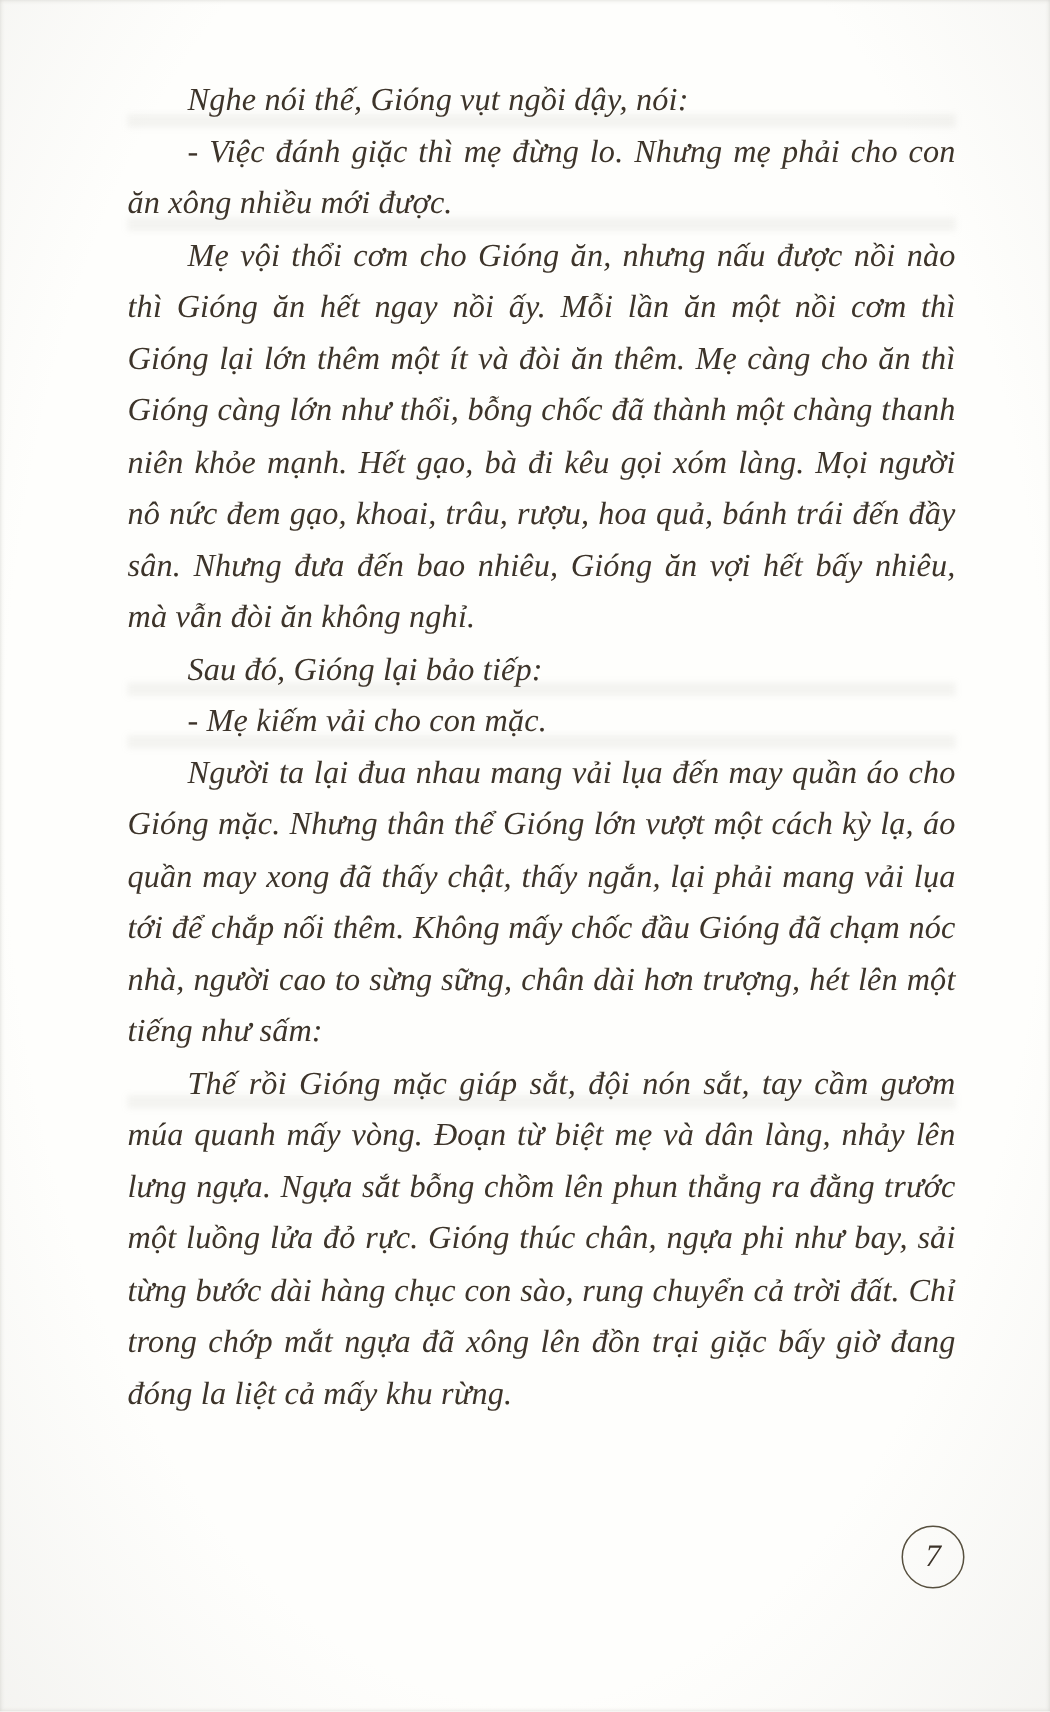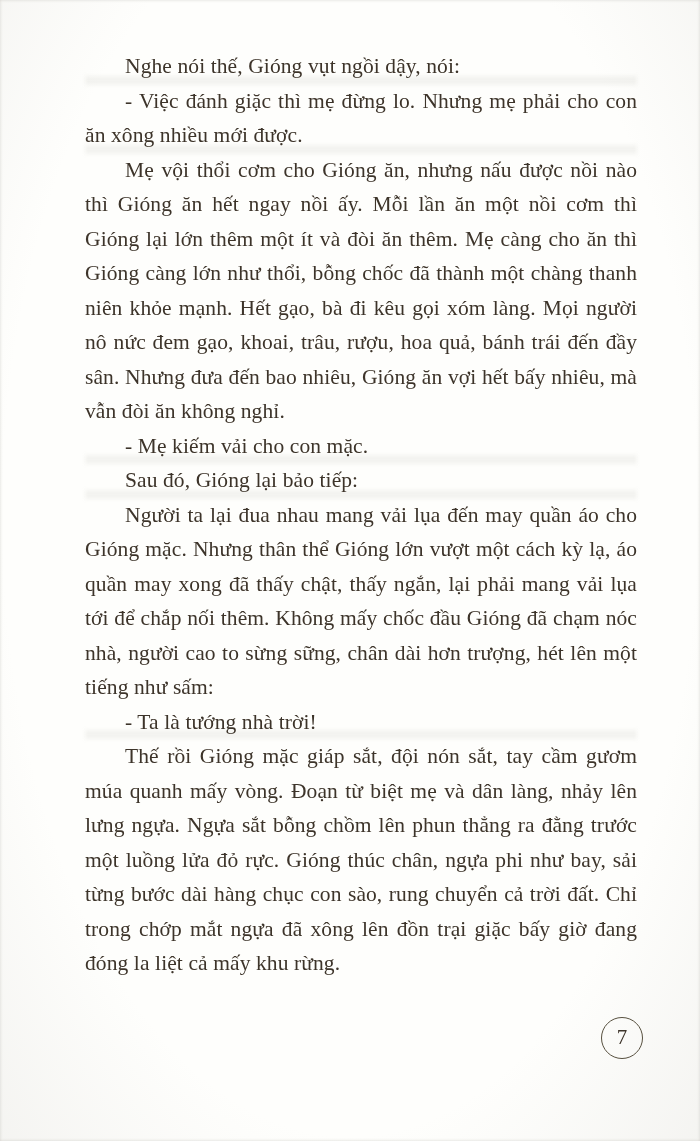--- a/index.html
+++ b/index.html
@@ -14,20 +14,21 @@
     font-family: "Liberation Serif", "DejaVu Serif", serif;
   }
   .page {
     position: relative;
     width: 700px;
     height: 1141px;
     background:
       radial-gradient(ellipse at 50% 45%, rgba(255,255,255,0) 70%, rgba(200,198,192,0.18) 100%),
       #fefefc;
     box-shadow: inset 0 0 3px rgba(180,178,170,0.5);
+    font-style: italic;
   }
   .text-block {
     position: absolute;
     left: 85px;
     top: 49px;
     width: 552px;
     font-size: 21.5px;
     line-height: 34.5px;
     color: #3d342a;
     text-align: justify;
@@ -76,24 +77,23 @@
   <div class="ghost" style="top: 76px;"></div>
   <div class="ghost" style="top: 145px;"></div>
   <div class="ghost" style="top: 455px;"></div>
   <div class="ghost" style="top: 490px;"></div>
   <div class="ghost" style="top: 730px;"></div>
 
   <div class="text-block">
       <p class="para">Nghe nói thế, Gióng vụt ngồi dậy, nói:</p>
       <p class="para">- Việc đánh giặc thì mẹ đừng lo. Nhưng mẹ phải cho con ăn xông nhiều mới được.</p>
       <p class="para">Mẹ vội thổi cơm cho Gióng ăn, nhưng nấu được nồi nào thì Gióng ăn hết ngay nồi ấy. Mỗi lần ăn một nồi cơm thì Gióng lại lớn thêm một ít và đòi ăn thêm. Mẹ càng cho ăn thì Gióng càng lớn như thổi, bỗng chốc đã thành một chàng thanh niên khỏe mạnh. Hết gạo, bà đi kêu gọi xóm làng. Mọi người nô nức đem gạo, khoai, trâu, rượu, hoa quả, bánh trái đến đầy sân. Nhưng đưa đến bao nhiêu, Gióng ăn vợi hết bấy nhiêu, mà vẫn đòi ăn không nghỉ.</p>
+      <p class="para">Sau đó, Gióng lại bảo tiếp:</p>
       <p class="para">- Mẹ kiếm vải cho con mặc.</p>
-      <p class="para">Sau đó, Gióng lại bảo tiếp:</p>
       <p class="para">Người ta lại đua nhau mang vải lụa đến may quần áo cho Gióng mặc. Nhưng thân thể Gióng lớn vượt một cách kỳ lạ, áo quần may xong đã thấy chật, thấy ngắn, lại phải mang vải lụa tới để chắp nối thêm. Không mấy chốc đầu Gióng đã chạm nóc nhà, người cao to sừng sững, chân dài hơn trượng, hét lên một tiếng như sấm:</p>
-      <p class="para">- Ta là tướng nhà trời!</p>
       <p class="para">Thế rồi Gióng mặc giáp sắt, đội nón sắt, tay cầm gươm múa quanh mấy vòng. Đoạn từ biệt mẹ và dân làng, nhảy lên lưng ngựa. Ngựa sắt bỗng chồm lên phun thẳng ra đằng trước một luồng lửa đỏ rực. Gióng thúc chân, ngựa phi như bay, sải từng bước dài hàng chục con sào, rung chuyển cả trời đất. Chỉ trong chớp mắt ngựa đã xông lên đồn trại giặc bấy giờ đang đóng la liệt cả mấy khu rừng.</p>
     </div>
 
   <div class="page-number-circle">
     <span>7</span>
   </div>
 
 </div>
 
 </body></html>

